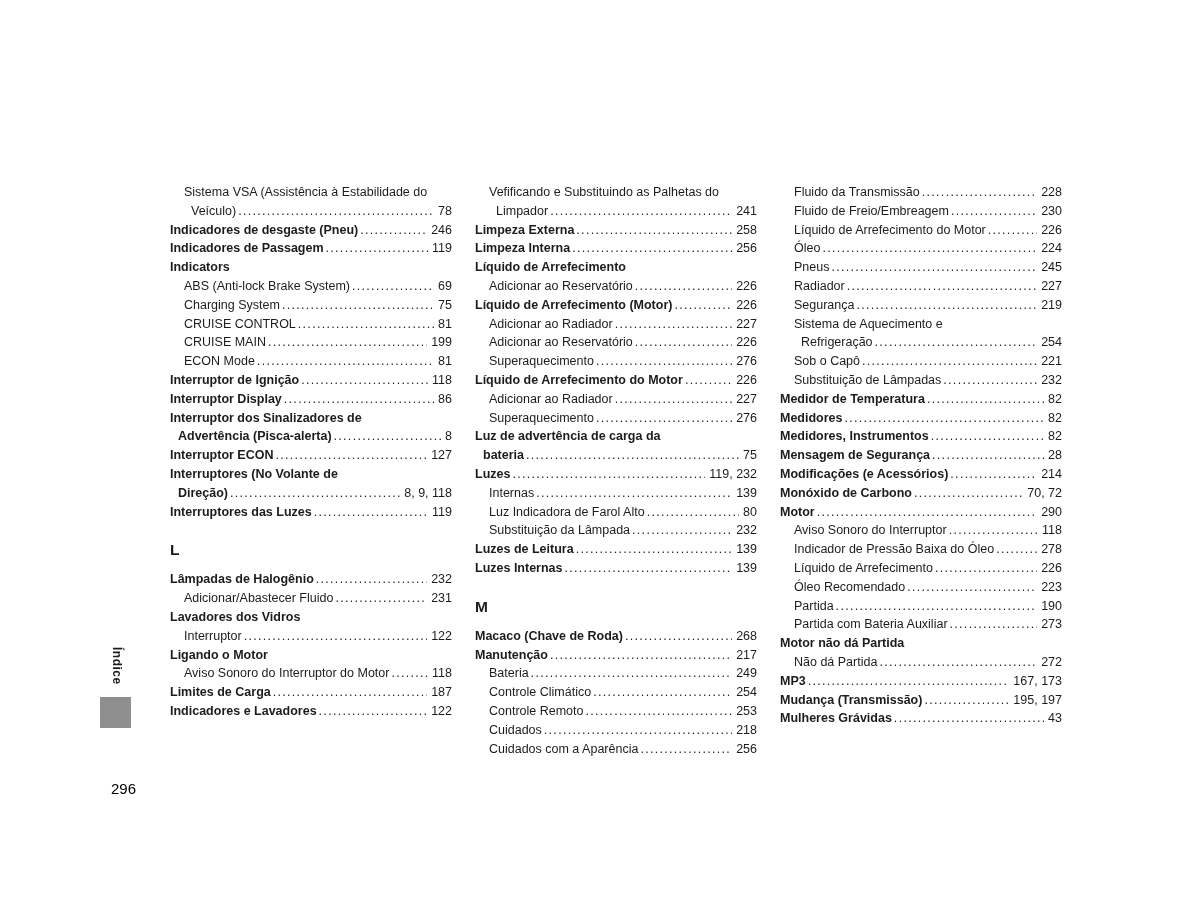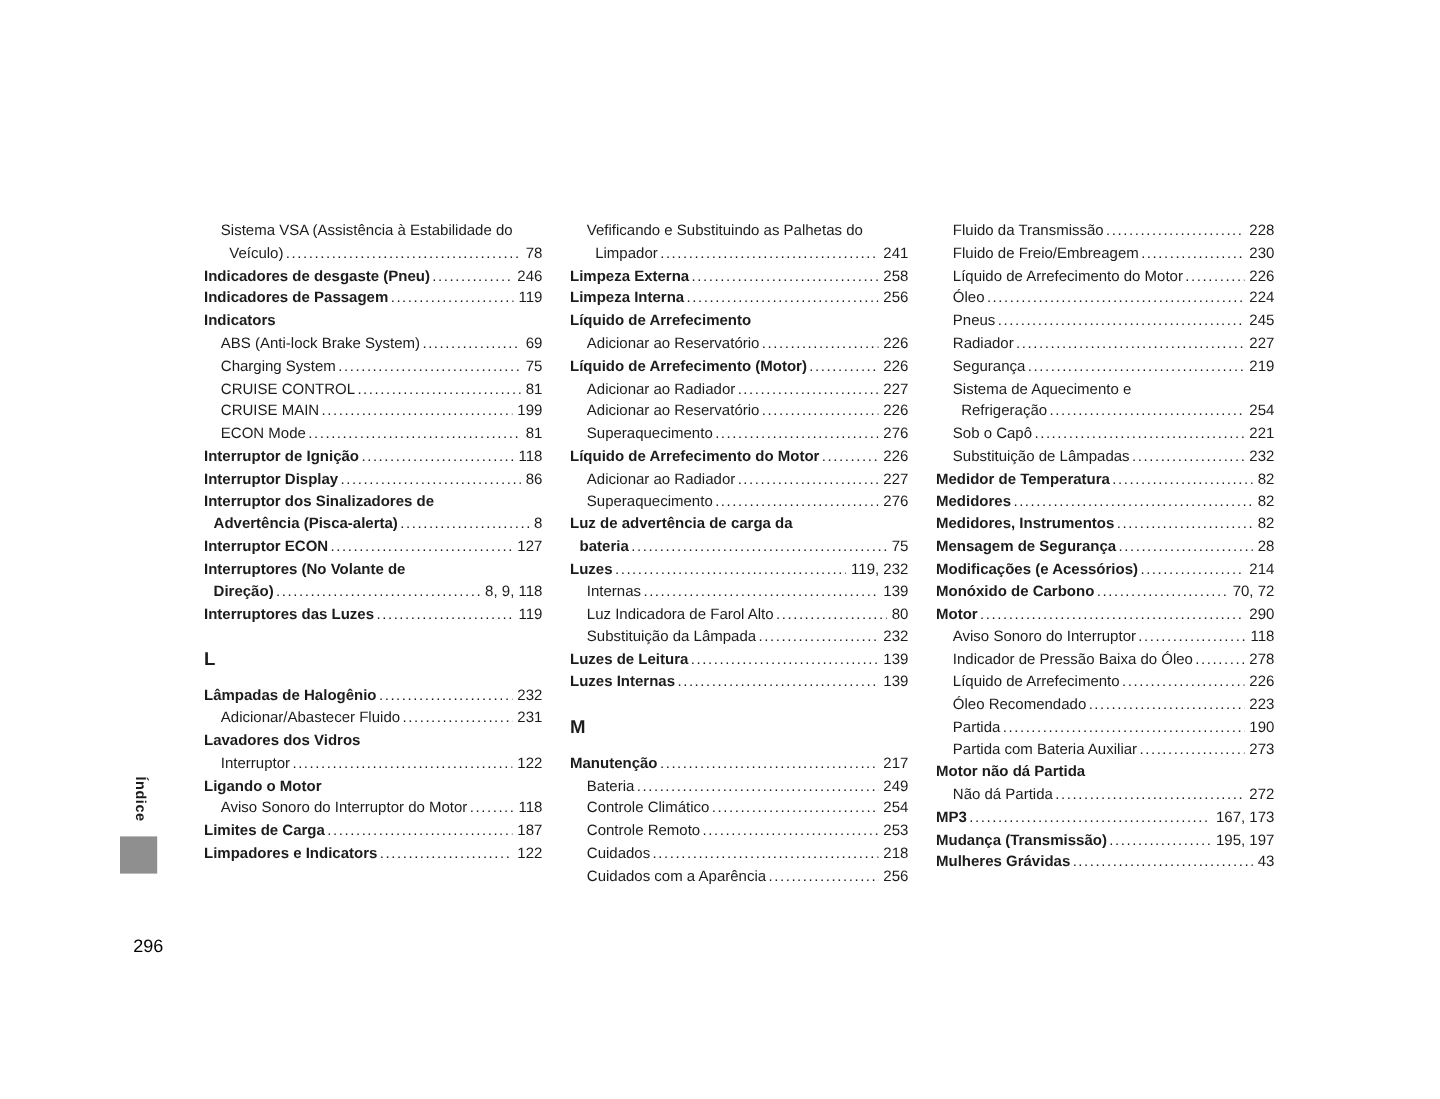--- a/index.html
+++ b/index.html
@@ -184,21 +184,21 @@
         <span class="label">Aviso Sonoro do Interruptor do Motor</span>
         <span class="dots"></span>
         <span class="pg">118</span>
       </div>
       <div class="row bold">
         <span class="label">Limites de Carga</span>
         <span class="dots"></span>
         <span class="pg">187</span>
       </div>
       <div class="row bold">
-        <span class="label">Limpadores e Indicators</span>
+        <span class="label">Indicadores e Lavadores</span>
         <span class="dots"></span>
         <span class="pg">122</span>
       </div>
     </div>
   <div class="index-column">
       <div class="row ind1">
         <span class="label">Vefificando e Substituindo as Palhetas do</span>
       </div>
       <div class="row ind2">
         <span class="label">Limpador</span>
@@ -290,20 +290,25 @@
         <span class="label">Luzes de Leitura</span>
         <span class="dots"></span>
         <span class="pg">139</span>
       </div>
       <div class="row bold">
         <span class="label">Luzes Internas</span>
         <span class="dots"></span>
         <span class="pg">139</span>
       </div>
       <div class="section-heading">M</div>
+      <div class="row bold">
+        <span class="label">Macaco (Chave de Roda)</span>
+        <span class="dots"></span>
+        <span class="pg">268</span>
+      </div>
       <div class="row bold">
         <span class="label">Manutenção</span>
         <span class="dots"></span>
         <span class="pg">217</span>
       </div>
       <div class="row ind1">
         <span class="label">Bateria</span>
         <span class="dots"></span>
         <span class="pg">249</span>
       </div>

